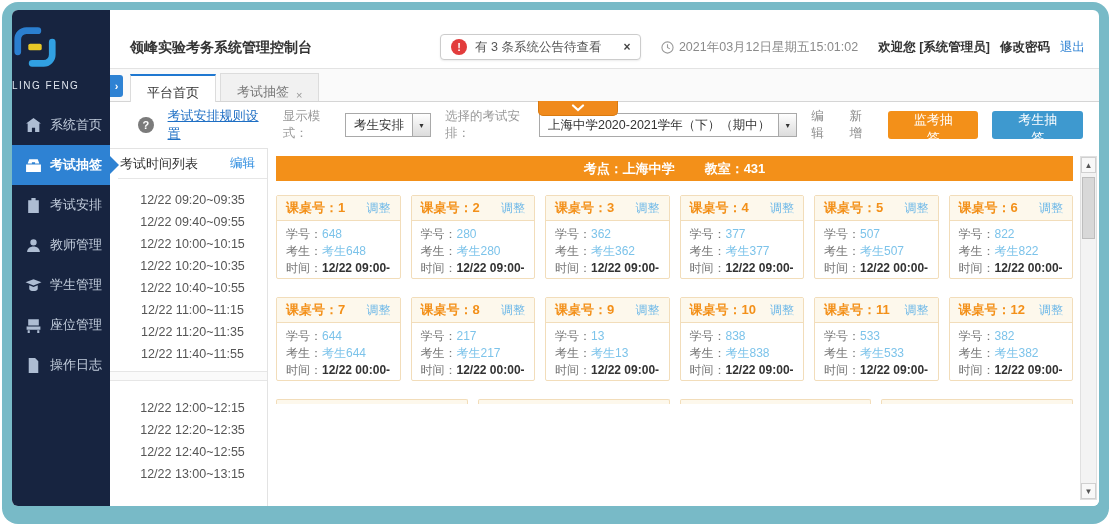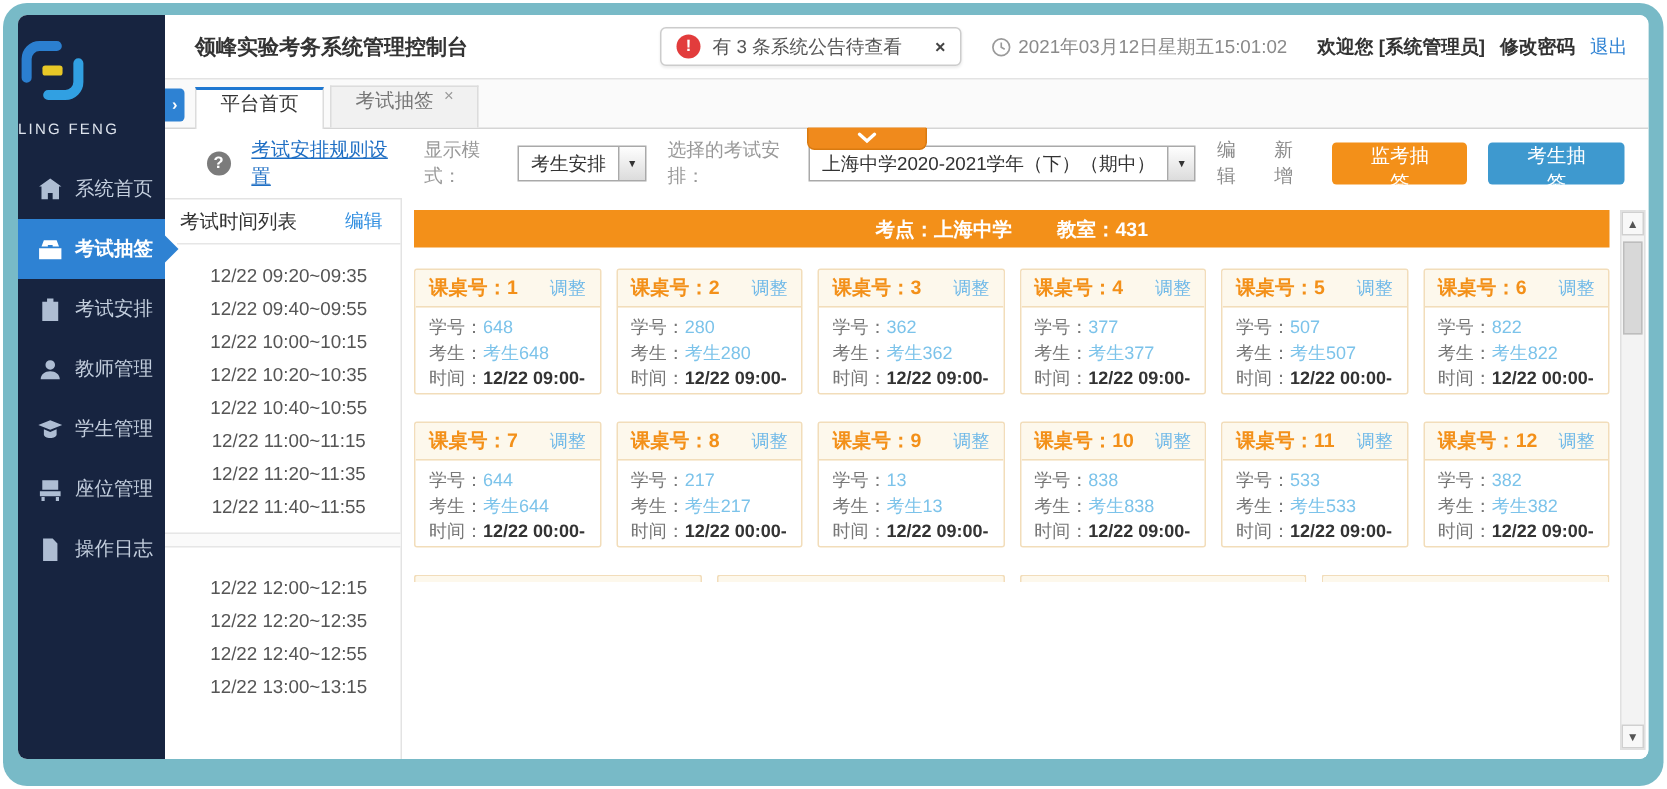--- a/index.html
+++ b/index.html
@@ -15,36 +15,36 @@
   .menu-item { position:relative; height:40px; display:flex; align-items:center; padding-left:13px; gap:8px; color:#c3cedd; font-size:13px; cursor:pointer; }
   .menu-item .mi-icon { width:17px; height:17px; display:inline-flex; }
   .menu-item .mi-icon svg { width:17px; height:17px; fill:#aebdd3; }
   .menu-item.active { background:#2e82d3; color:#fff; font-weight:bold; }
   .menu-item.active .mi-icon svg { fill:#fff; }
   .menu-item.active::after { content:""; position:absolute; right:-9px; top:50%; transform:translateY(-50%); border:9px solid transparent; border-left:9px solid #2e82d3; border-right:0; }
 
   
   .main { margin-left:98px; height:100%; display:flex; flex-direction:column; }
 
-  .topbar { position:relative; height:42px; background:#fff; }
+  .topbar { position:relative; height:42px; background:#fff;margin-top:16px; }
   .app-title { position:absolute; left:20px; top:0; line-height:42px; font-size:14px; font-weight:bold; color:#333; }
   .notice { position:absolute; left:330px; top:8px; height:26px; display:flex; align-items:center; gap:8px; background:#fff; border:1px solid #ccc; border-radius:4px; padding:0 10px; box-shadow:0 1px 2px rgba(0,0,0,.08); cursor:pointer; }
   .notice-ic { width:16px; height:16px; border-radius:50%; background:#e23c3c; color:#fff; font-weight:bold; font-size:11px; line-height:16px; text-align:center; }
   .notice-text { font-size:12.5px; color:#555; }
   .notice-x { font-size:12px; font-weight:bold; color:#444; margin-left:14px; cursor:pointer; }
   .top-right { position:absolute; right:14px; top:0; height:42px; display:flex; align-items:center; gap:10px; font-size:12.5px; }
   .clock { display:flex; align-items:center; gap:5px; color:#8a8a8a; }
   .welcome { color:#333; font-weight:bold; margin-left:10px; }
   .pwd-link { color:#333; font-weight:bold; cursor:pointer; text-decoration:none; }
   .logout-link { color:#2e82d3; cursor:pointer; text-decoration:none; }
 
   
   .tabbar { position:relative; height:34px; background:#fafafa; border-top:1px solid #e3e3e3; border-bottom:1px solid #d5d5d5; display:flex; align-items:flex-end; padding-left:20px; }
   .tab-expander { position:absolute; left:0; top:6px; width:13px; height:22px; background:#2e82d3; border-radius:0 3px 3px 0; color:#fff; font-size:11px; font-weight:bold; display:flex; align-items:center; justify-content:center; cursor:pointer; }
-  .tab { height:28px; display:flex; align-items:flex-start; padding:0 16px; font-size:13px; color:#777; background:#f1f1f1; border:1px solid #dcdcdc; border-bottom:none; margin-right:4px; cursor:pointer; }
+  .tab { height:28px; display:flex; align-items:flex-end; padding:0 16px; font-size:13px; color:#777; background:#f1f1f1; border:1px solid #dcdcdc; border-bottom:none; margin-right:4px; cursor:pointer; }
   .tab.active { background:#fff; color:#333; border-top:2px solid #1f78d1; margin-bottom:-1px; z-index:2; }
   .tab-close { margin-left:7px; font-size:11px; color:#999; }
 
   
   .content { position:relative; flex:1; background:#fff; }
   .collapse-toggle { position:absolute; left:428px; top:-1px; width:80px; height:15px; background:#f08a1c; border:1px solid #d97a10; border-top:none; border-radius:0 0 5px 5px; display:flex; align-items:center; justify-content:center; cursor:pointer; z-index:4; }
 
   .toolbar { height:46px; display:flex; align-items:center; padding:0 10px 0 28px; gap:14px; font-size:12.5px; }
   .help-ic { width:16px; height:16px; border-radius:50%; background:#7b7b7b; color:#fff; font-size:11px; font-weight:bold; line-height:16px; text-align:center; }
   .rule-link { color:#1f6fc4; text-decoration:underline; font-size:13px; cursor:pointer; }

